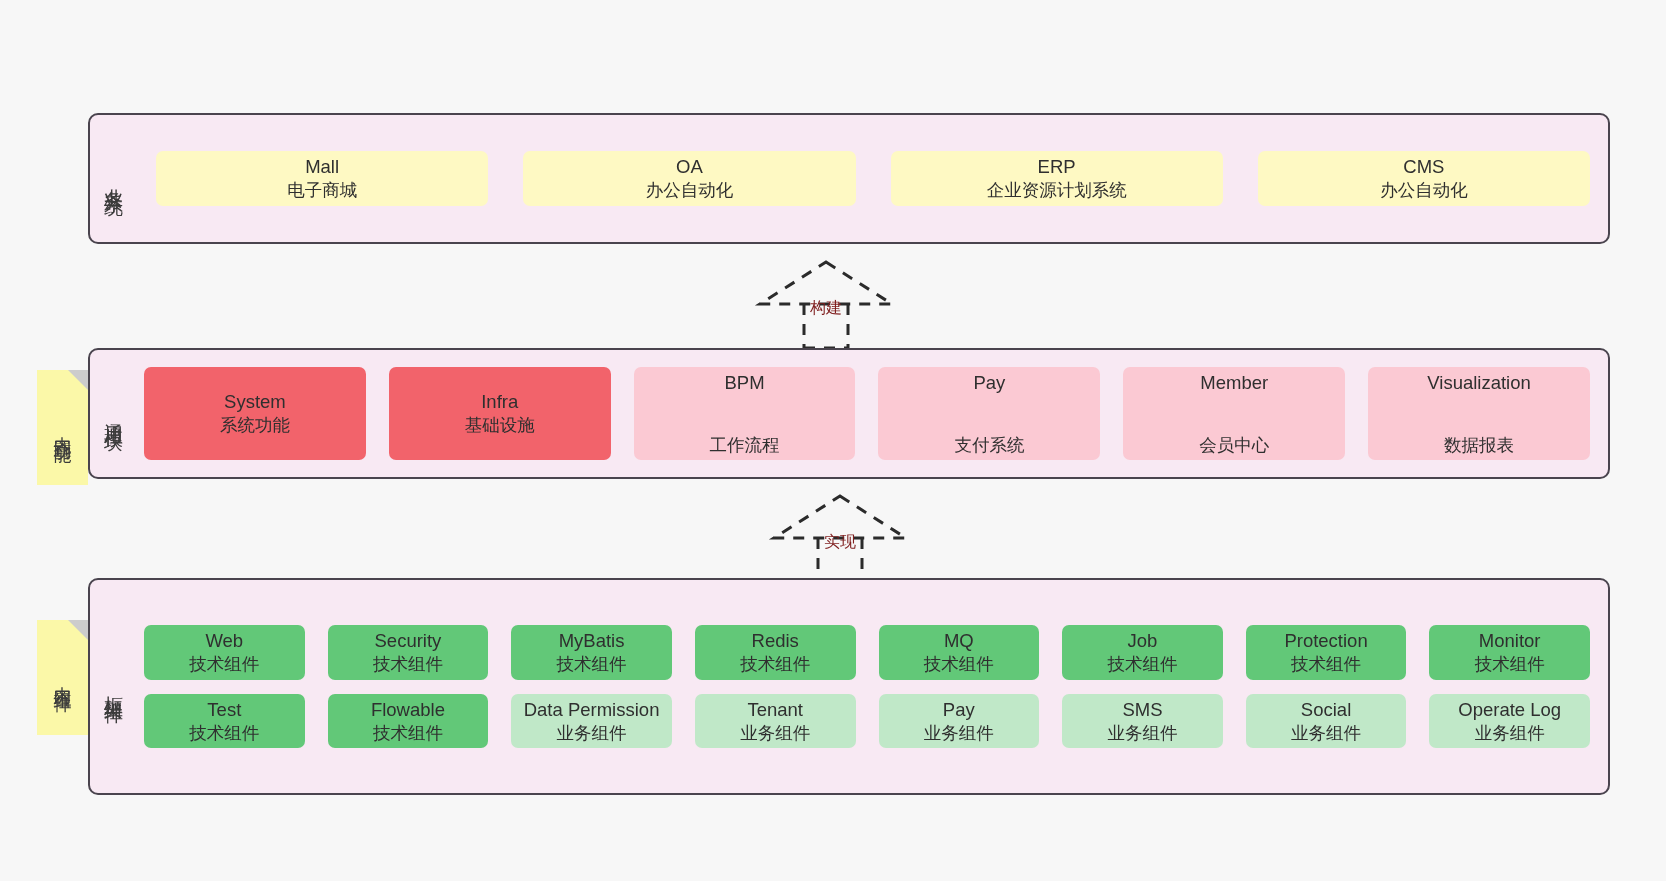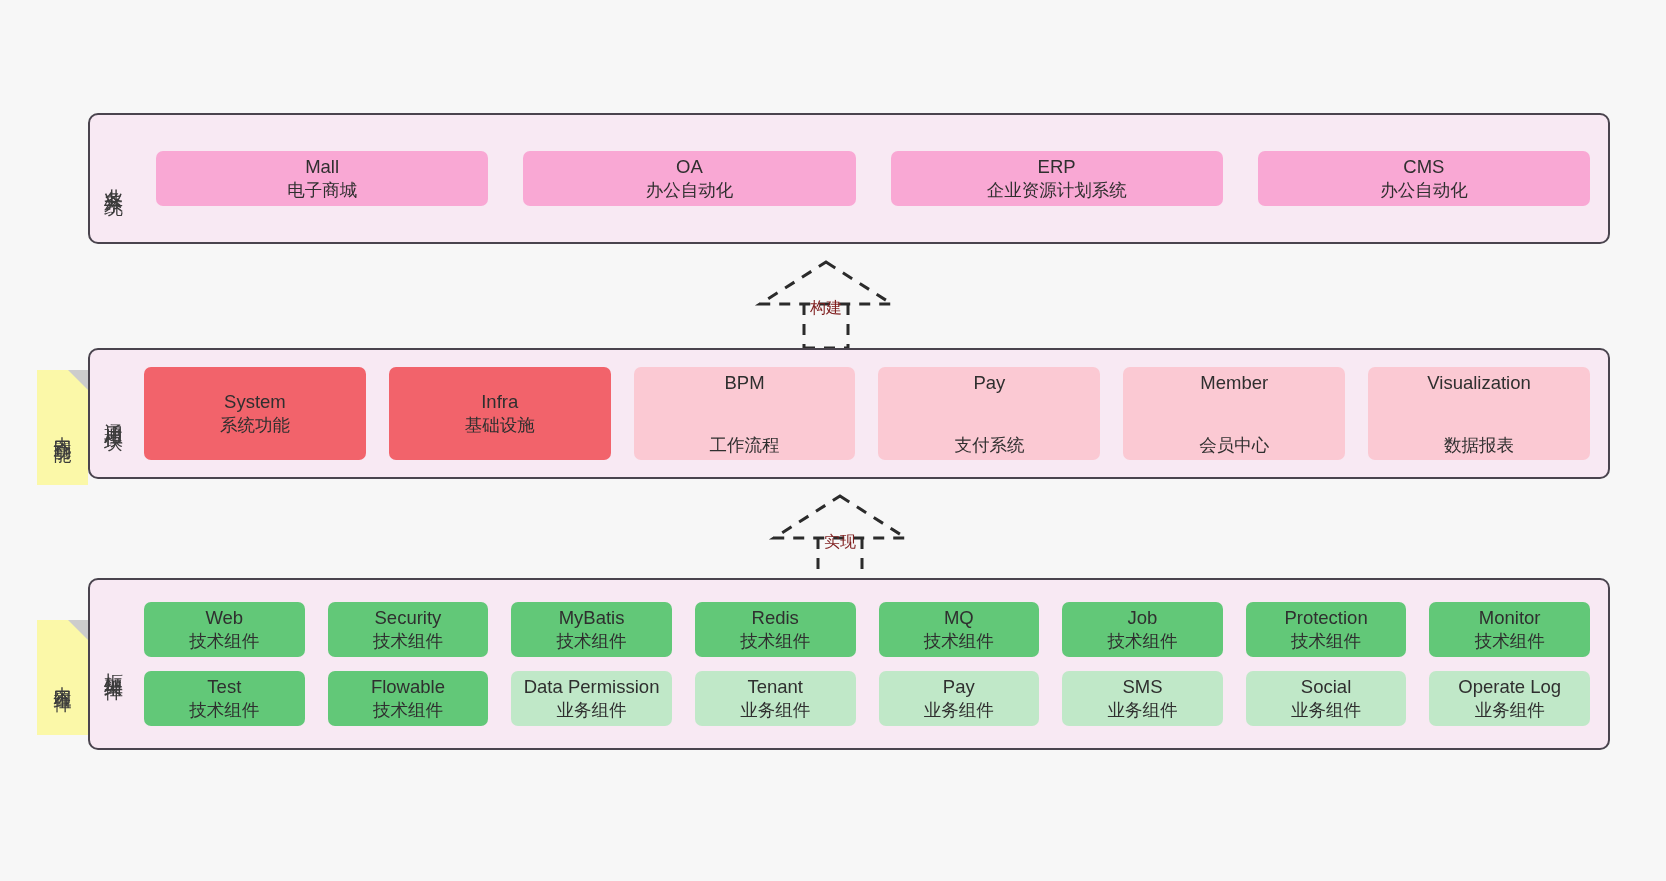--- a/index.html
+++ b/index.html
@@ -57,21 +57,21 @@
     text-align: center;
     color: #2f2f2f;
     font-size: 18px;
     line-height: 1.30;
     padding: 4px 6px;
   }
   .cell .en { font-size: 18.5px; }
   .cell .cn { font-size: 17.5px; }
 
   
-  .c-blue       { background: #f9a8d4; margin-left: 12px; }
+  .c-blue       { background: #fef9c3; margin-left: 12px; }
   .c-red        { background: #f2636b; }
   .c-pink       { background: #fbc9d3; gap: 39px; }
   .c-green      { background: #62c878; }
   .c-lightgreen { background: #c0e8c8; }
 
   
   .note {
     position: absolute;
     background: #fbf8a8;
     display: flex;
@@ -203,21 +203,21 @@
       <line x1="96" y1="46" x2="96" y2="90" stroke="#2b2b2b" stroke-width="3" stroke-dasharray="11,9"></line>
       <line x1="52" y1="90" x2="96" y2="90" stroke="#2b2b2b" stroke-width="3" stroke-dasharray="11,9"></line>
     </svg>
     <span class="arrow-label" style="left:58px; top:40px;">实现</span>
   </div>
 
   <div class="note" style="left:37px; top:620px; width:51px; height:115px;">
     <span>内置组件</span>
   </div>
 
-  <div class="layer" id="layer-framework" style="left:88px; top:578px; width:1522px; height:172px;">
+  <div class="layer" id="layer-framework" style="left:88px; top:578px; width:1522px; height:217px;">
     <div class="layer-title">框架组件</div>
     <div class="layer-body">
 
       <div class="row">
         <div class="cell c-green">
           <span class="en">Web</span>
           <span class="cn">技术组件</span>
         </div>
         <div class="cell c-green">
           <span class="en">Security</span>

